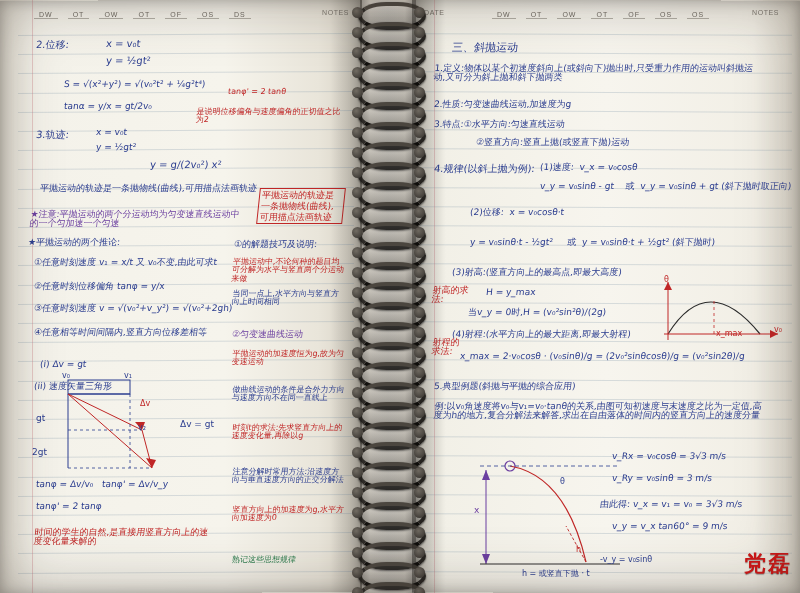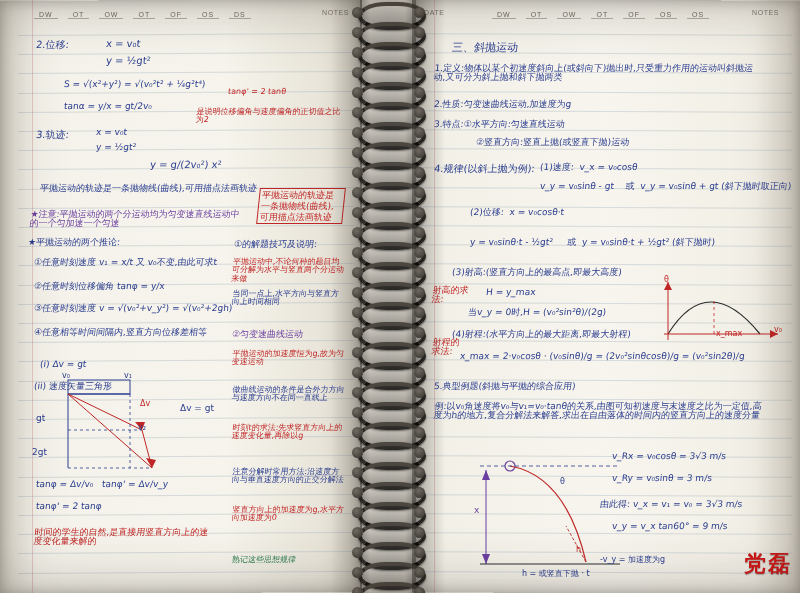--- a/index.html
+++ b/index.html
@@ -217,21 +217,21 @@
     <line x1="12" y1="58" x2="86" y2="58" stroke="#2a3c8f" stroke-width=".8" stroke-dasharray="3,3"></line>
     <line x1="12" y1="96" x2="96" y2="96" stroke="#2a3c8f" stroke-width=".8" stroke-dasharray="3,3"></line>
     <line x1="86" y1="58" x2="96" y2="96" stroke="#c02626" stroke-width="1"></line>
     <polygon points="96,96 90,86 100,88" fill="#c02626"></polygon>
     <polygon points="86,58 79,50 89,50" fill="#c02626"></polygon>
   </svg>
   <div class="hw s8 blue" style="left:62px;top:372px;">v₀</div>
   <div class="hw s8 blue" style="left:124px;top:372px;">v₁</div>
   <div class="hw s8 blue" style="left:138px;top:424px;">v₂</div>
   <div class="hw s8 red" style="left:140px;top:400px;">Δv</div>
-  <div class="hw s9 blue" style="left:180px;top:404px;">Δv = gt</div>
+  <div class="hw s9 blue" style="left:180px;top:420px;">Δv = gt</div>
   <div class="hw s9 blue" style="left:36px;top:414px;">gt</div>
   <div class="hw s9 blue" style="left:32px;top:448px;">2gt</div>
 
   <div class="hw s9 blue skw" style="left:36px;top:480px;">tanφ = Δv/v₀   tanφ' = Δv/v_y</div>
   <div class="hw s9 blue skw" style="left:36px;top:502px;">tanφ' = 2 tanφ</div>
   <div class="hw s9 red skw" style="left:34px;top:528px;width:180px;white-space:normal;">时间的学生的自然,是直接用竖直方向上的速度变化量来解的</div>
 
   <div class="hw s9 blue skw" style="left:234px;top:240px;">①的解题技巧及说明:</div>
   <div class="hw s8 red skw" style="left:232px;top:258px;width:112px;white-space:normal;">平抛运动中,不论何种的题目均可分解为水平与竖直两个分运动来做</div>
   <div class="hw s8 blue skw" style="left:232px;top:290px;width:112px;white-space:normal;">当同一点上,水平方向与竖直方向上时间相同</div>
@@ -287,21 +287,21 @@
     <path d="M40,12 Q96,22 116,108" stroke="#c02626" stroke-width="1.2" fill="none"></path>
     <line x1="10" y1="12" x2="150" y2="12" stroke="#2a3c8f" stroke-width=".8" stroke-dasharray="4,3"></line>
     <line x1="16" y1="16" x2="16" y2="110" stroke="#6b3fa0" stroke-width="1"></line>
     <polygon points="16,110 12,100 20,100" fill="#6b3fa0"></polygon>
     <polygon points="16,16 12,26 20,26" fill="#6b3fa0"></polygon>
     <line x1="10" y1="110" x2="150" y2="110" stroke="#2b2b2b" stroke-width="1"></line>
     <line x1="116" y1="108" x2="96" y2="72" stroke="#c02626" stroke-width=".9" stroke-dasharray="3,2"></line>
   </svg>
   <div class="hw s9 purple" style="left:474px;top:506px;">x</div>
   <div class="hw s8 red" style="left:576px;top:546px;">h</div>
-  <div class="hw s8 blue" style="left:600px;top:556px;">-v_y = 加速度为g</div>
+  <div class="hw s8 blue" style="left:600px;top:556px;">-v_y = v₀sinθ</div>
   <div class="hw s8 blue" style="left:522px;top:570px;">h = 或竖直下抛 · t</div>
   <div class="hw s8 blue" style="left:560px;top:478px;">θ</div>
 
   <div class="wm">党磊</div>
 
   <div class="spiral" id="spiral">
       <div class="coil" style="top: 2px;"></div>
       <div class="hole" style="left: -8px; top: 7px;"></div>
       <div class="hole" style="left: 54px; top: 7px;"></div>
       <div class="coil" style="top: 22px;"></div>

